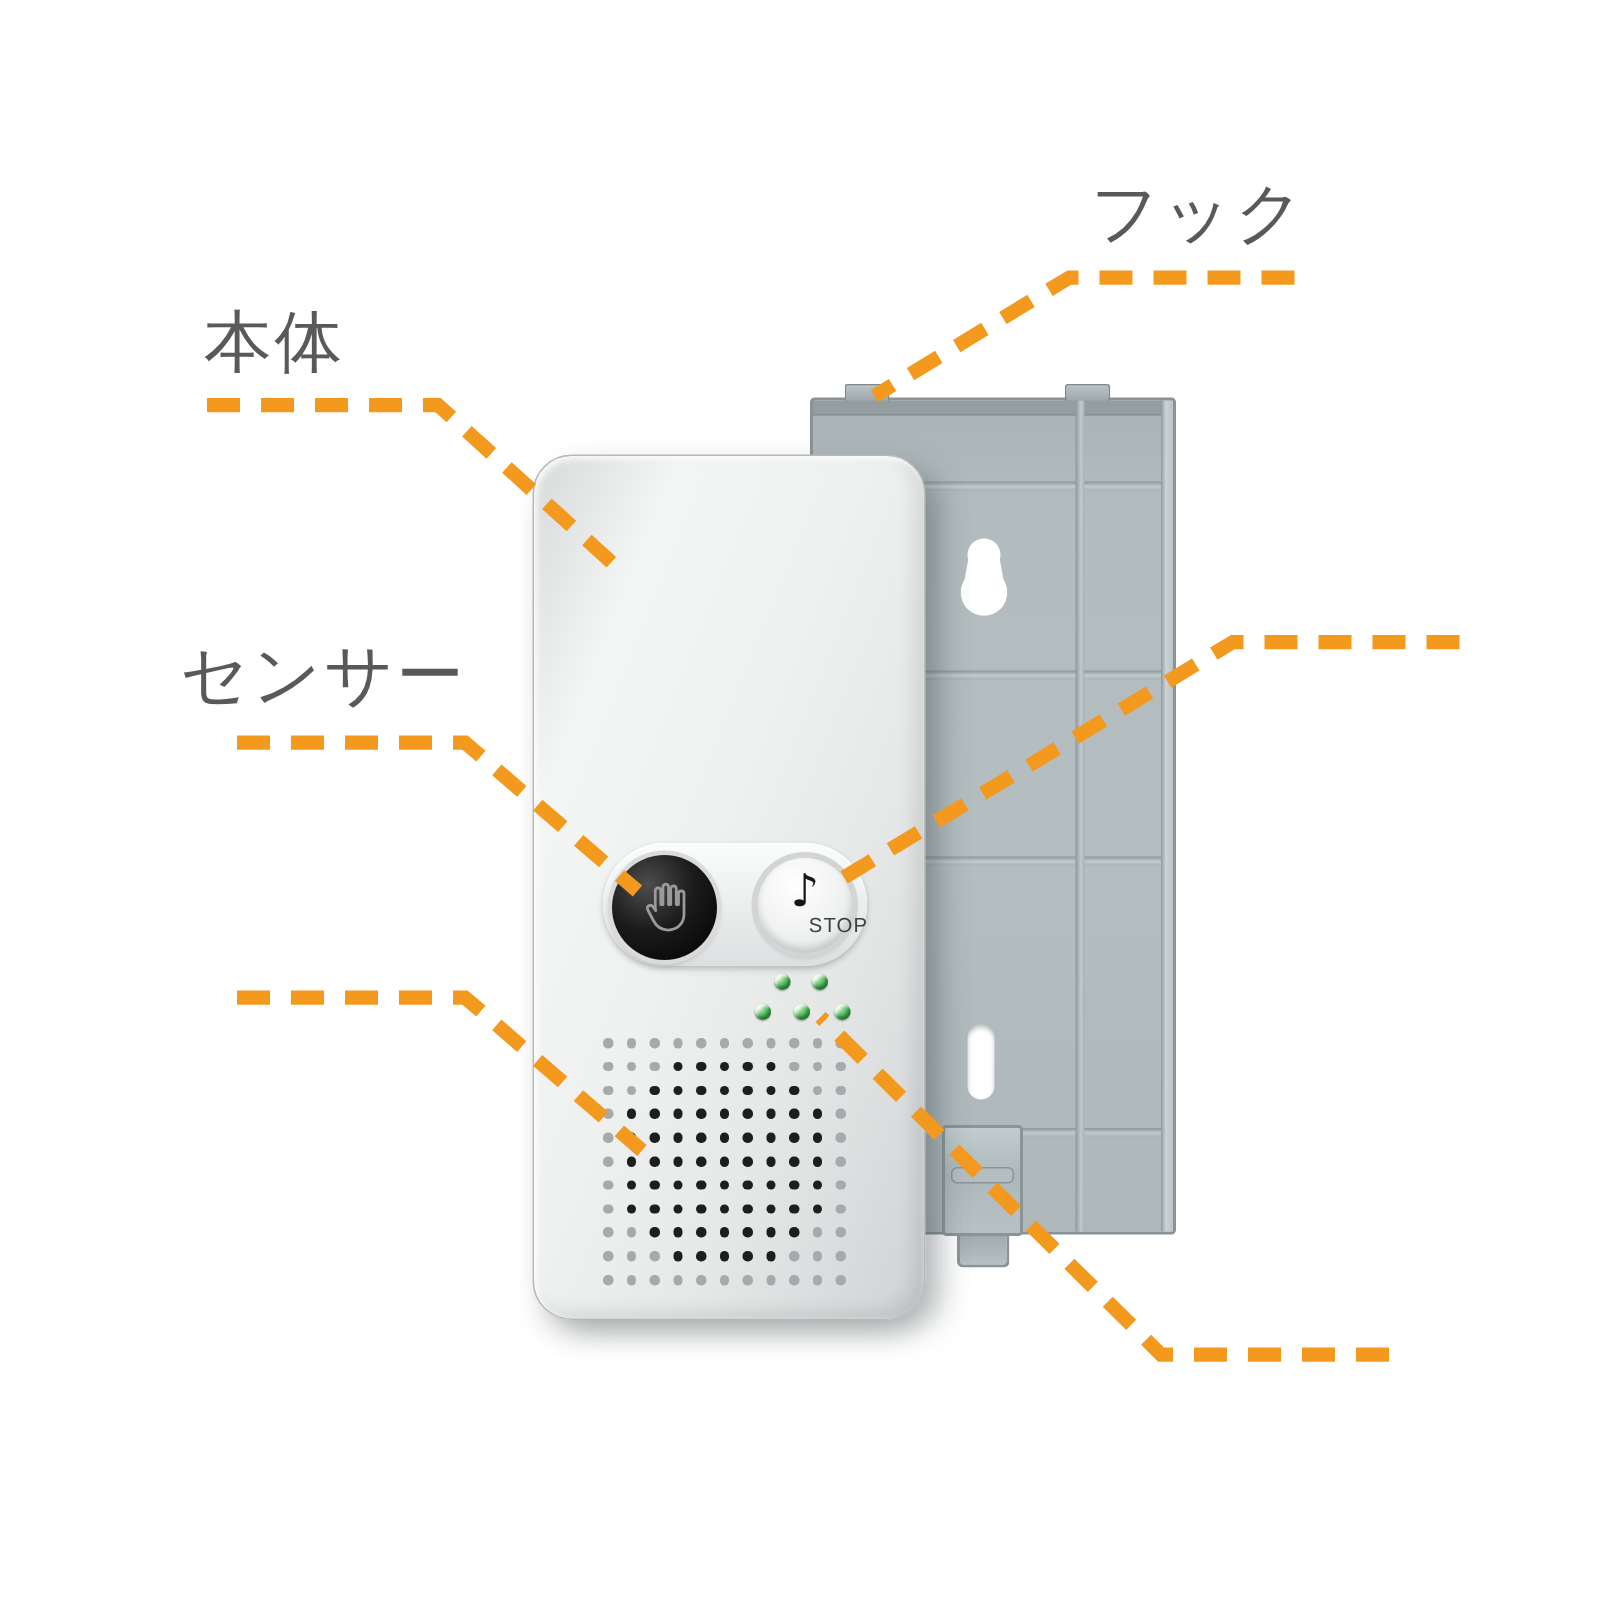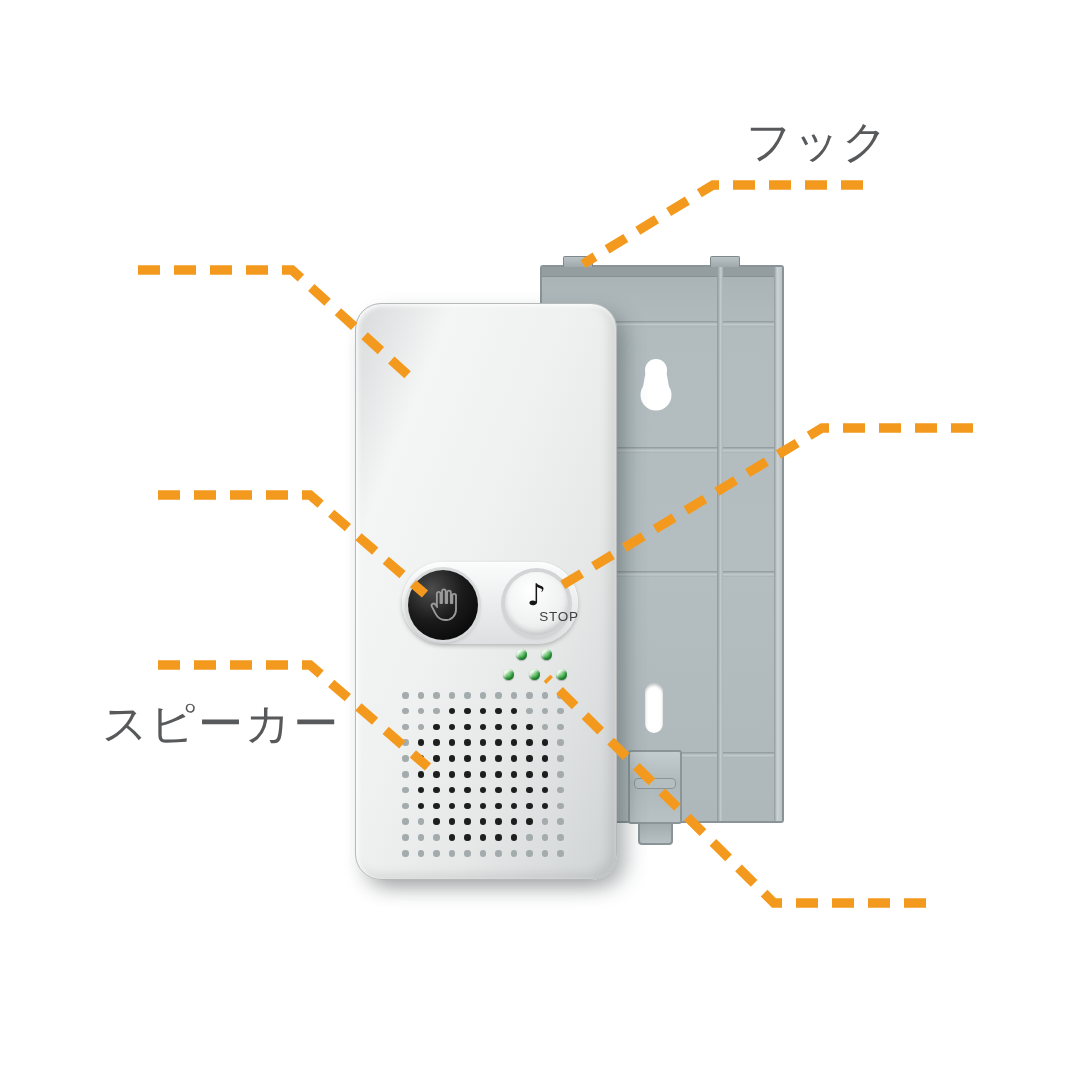--- a/index.html
+++ b/index.html
@@ -240,16 +240,17 @@
 
   <svg class="overlay" width="1080" height="1080" viewBox="0 0 1080 1080">
     <polyline class="callout" points="138,270 292,270 410,377" stroke="#F39A1E"></polyline>
     <polyline class="callout" points="863,185 713,185 583,264" stroke="#F39A1E"></polyline>
     <polyline class="callout" points="158,495 310,495 425,594" stroke="#F39A1E"></polyline>
     <polyline class="callout" points="973,428 822,428 556,589" stroke="#F39A1E"></polyline>
     <polyline class="callout" points="158,665 310,665 428,767" stroke="#F39A1E"></polyline>
     <polyline class="callout" points="926,903 774,903 547,678" stroke="#F39A1E"></polyline>
   </svg>
 
-  <div class="label" style="left: 746px; top: 112px; color: rgb(88, 89, 91);">フック</div>
-  <div class="label" style="left: 102px; top: 694px; color: rgb(88, 89, 91);">スピーカー</div>
+  <div class="label" style="left: 136px; top: 198px; color: rgb(88, 89, 91);">本体</div>
+  <div class="label" style="left: 727px; top: 112px; color: rgb(88, 89, 91);">フック</div>
+  <div class="label" style="left: 120px; top: 420px; color: rgb(88, 89, 91);">センサー</div>
 
 </div>
 
 </body></html>

